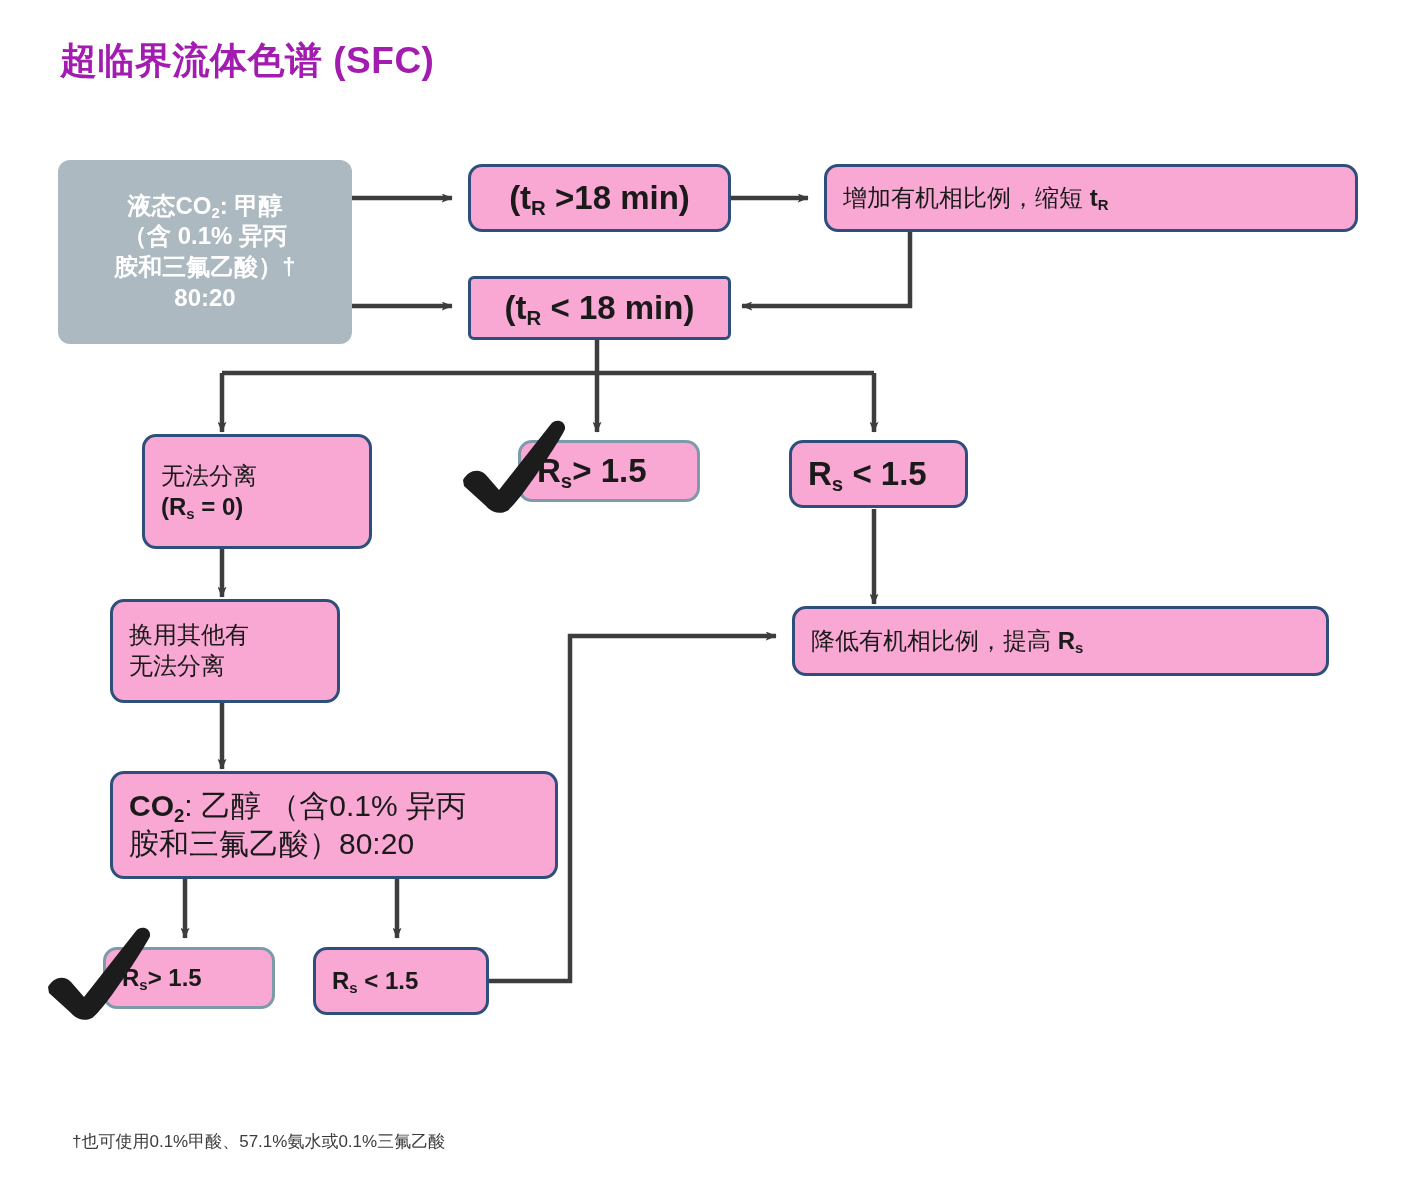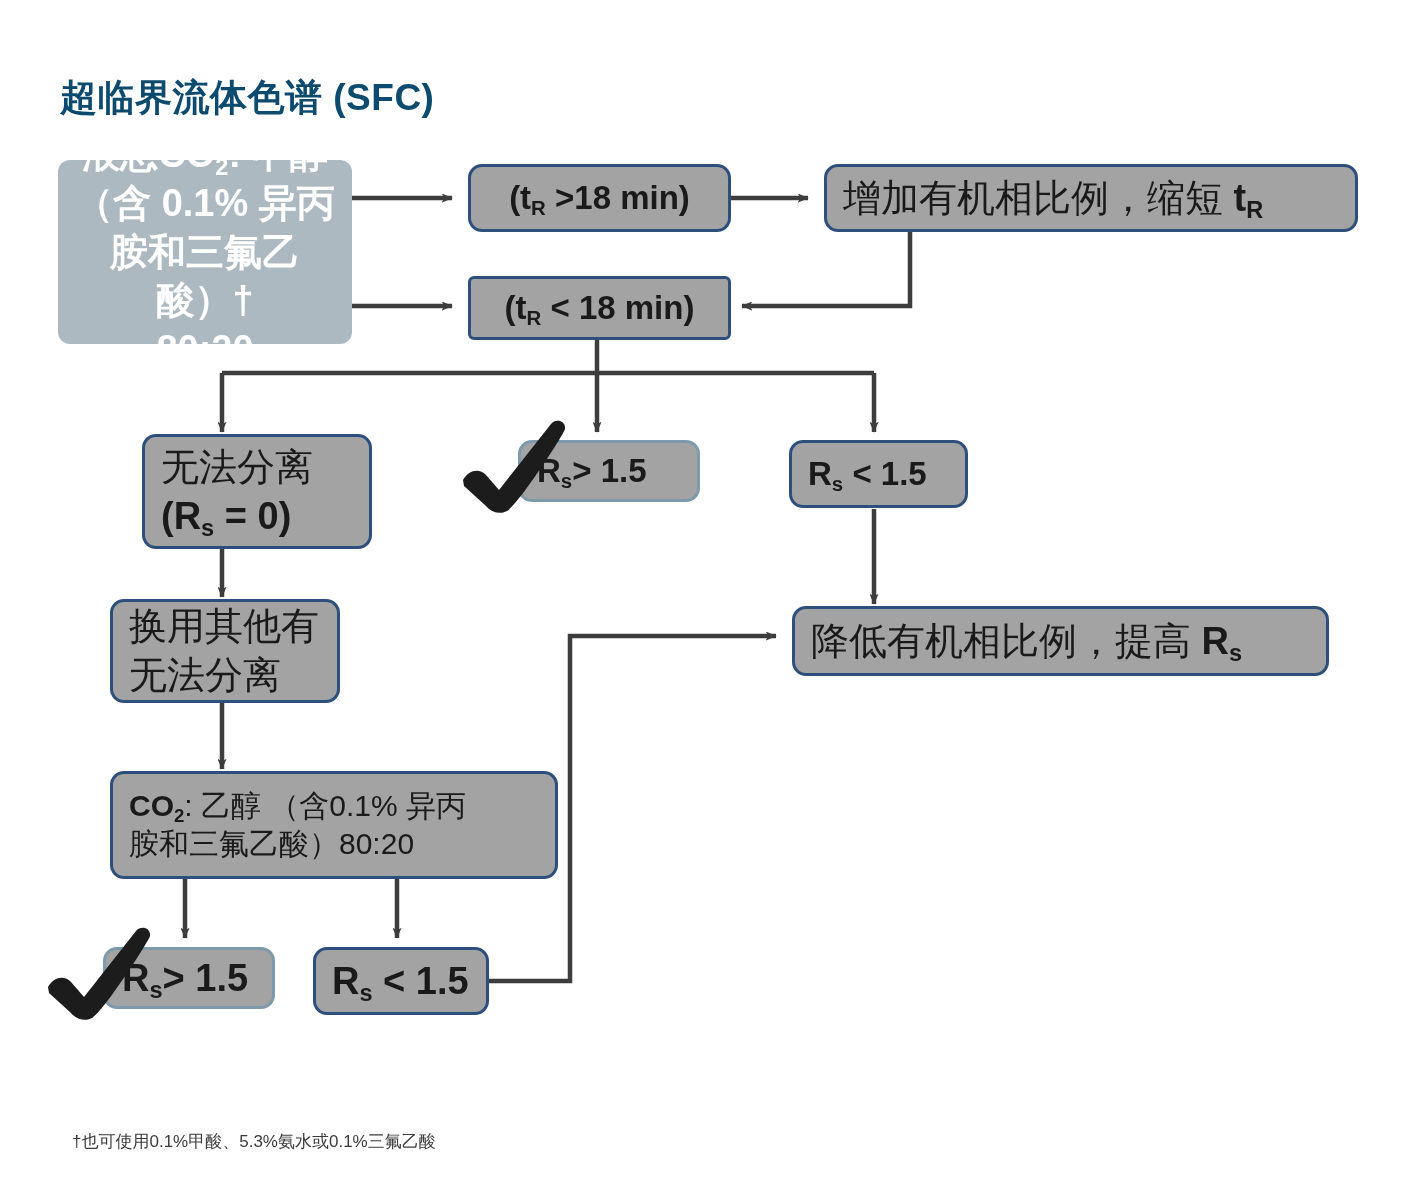--- a/index.html
+++ b/index.html
@@ -13,24 +13,23 @@
     position: relative;
     font-family: "Liberation Sans", "DejaVu Sans", sans-serif;
     overflow: hidden;
   }
   #page-title {
     position: absolute;
     left: 60px;
     top: 36px;
     font-size: 37px;
     font-weight: bold;
-    color: #0c4a6e;
+    color: #a21caf;
     letter-spacing: 0.5px;
     white-space: nowrap;
-    margin-top: 37px;
   }
   #footnote {
     position: absolute;
     left: 72px;
     top: 1130px;
     font-size: 17px;
     color: #3c3c3c;
     white-space: nowrap;
   }
   .edges {
@@ -38,21 +37,21 @@
     left: 0; top: 0;
     width: 1405px;
     height: 1184px;
     pointer-events: none;
   }
   .node {
     position: absolute;
     box-sizing: border-box;
     border: 3px solid #2e4f7c;
     border-radius: 14px;
-    background: #a3a3a3;
+    background: #f9a8d4;
     display: flex;
     align-items: center;
     color: #1a1a1a;
     line-height: 1.28;
   }
   .node.gray {
     background: #adb9c0;
     border: none;
     border-radius: 12px;
     color: #ffffff;
@@ -63,21 +62,21 @@
   .node.pale {
     border-color: #7d9aab;
     align-items: center;
   }
   .node .inner {
     padding: 0 16px;
     width: 100%;
   }
   .node.center .inner { text-align: center; }
   .t30 { font-size: 30px; }
-  .t31 { font-size: 38px; }
+  .t31 { font-size: 24px; }
   .t33 { font-size: 33px; }
   .b { font-weight: bold; }
   sub {
     font-size: 0.62em;
     vertical-align: baseline;
     position: relative;
     top: 0.32em;
     font-weight: bold;
   }
   .check {
@@ -215,13 +214,13 @@
     <path d="M8,62 C14,52 24,50 31,57 L44,72 L96,6 C101,0 111,3 110,11 C109,16 64,86 52,93 C44,97 36,94 31,88 L9,68 Z" fill="#1c1c1c"></path>
   </svg>
 </div>
 
 <div class="check" style="left:40px; top:925px; width:120px; height:96px;">
   <svg viewBox="0 0 120 96" width="120" height="96">
     <path d="M8,62 C14,52 24,50 31,57 L44,72 L96,6 C101,0 111,3 110,11 C109,16 64,86 52,93 C44,97 36,94 31,88 L9,68 Z" fill="#1c1c1c"></path>
   </svg>
 </div>
 
-<div id="footnote">†也可使用0.1%甲酸、5.3%氨水或0.1%三氟乙酸</div>
+<div id="footnote">†也可使用0.1%甲酸、57.1%氨水或0.1%三氟乙酸</div>
 
 </body></html>

